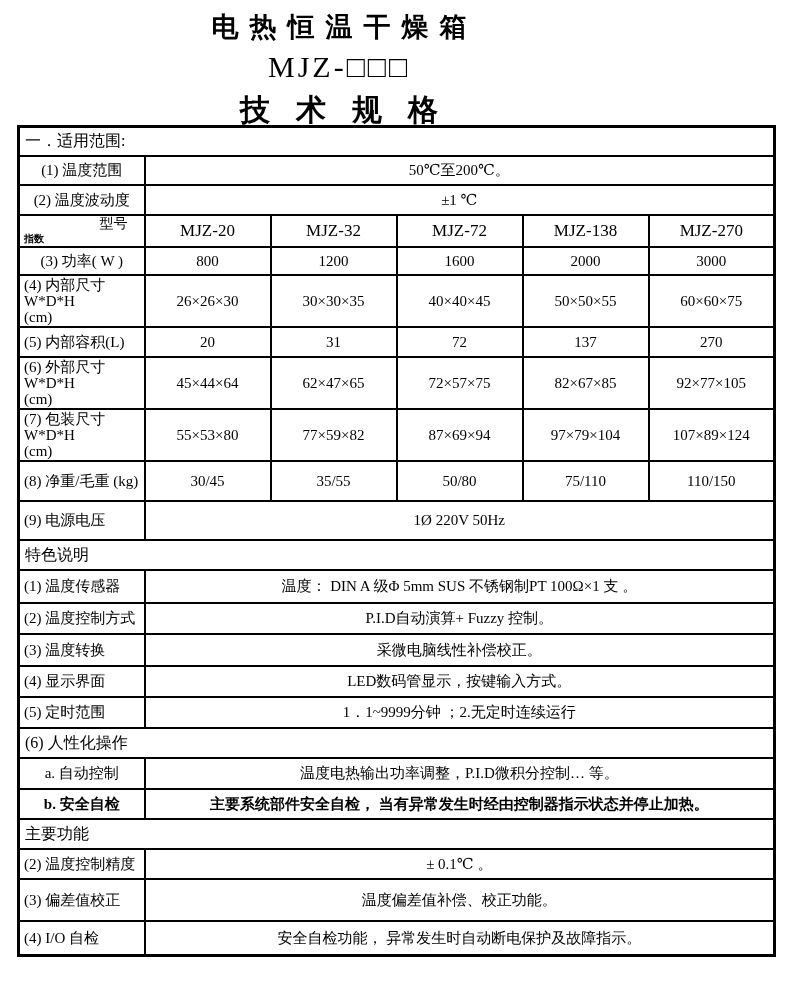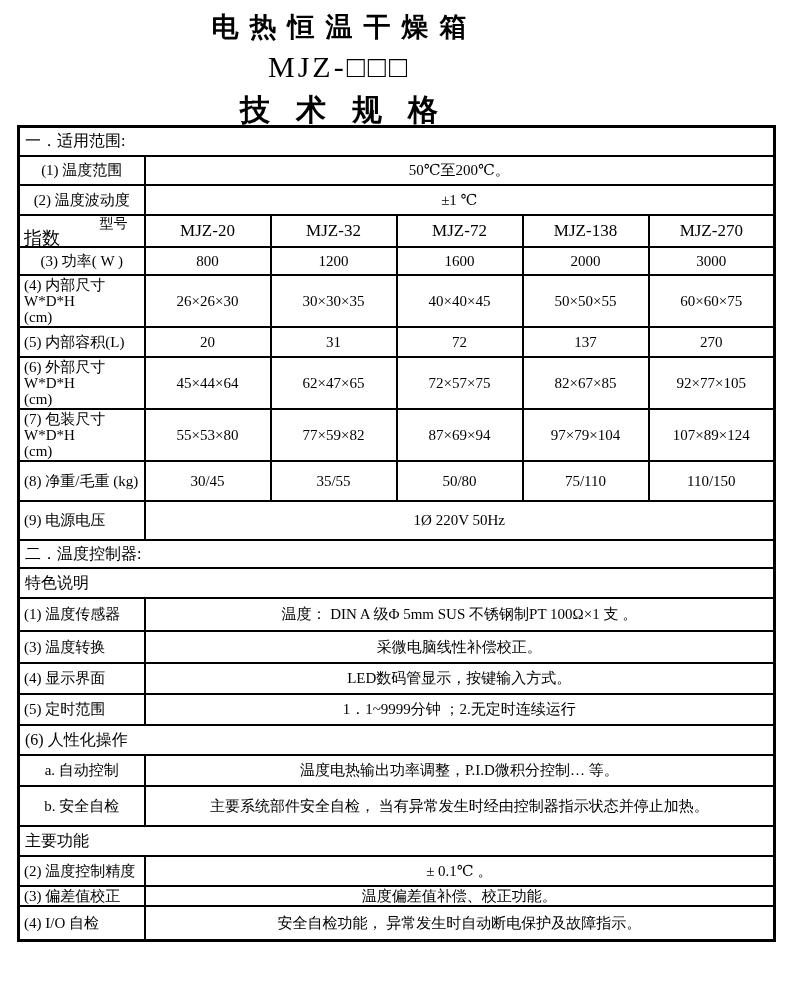--- a/index.html
+++ b/index.html
@@ -24,21 +24,21 @@
     overflow:hidden;
     white-space:nowrap;
   }
   td.wrapok{white-space:normal;}
   .ac{text-align:center;}
   .al{text-align:left;}
   .sec{font-size:16px;padding-left:5px;}
   .models{font-size:17px;}
   .split{padding:0 4px;}
   .split .line1{display:block;text-align:right;padding-right:12px;font-size:14px;line-height:15px;}
-  .split .line2{display:block;text-align:left;font-size:18px;line-height:15px;}
+  .split .line2{display:block;text-align:left;font-size:10px;line-height:15px;font-weight:bold;}
 </style>
 </head>
 <body>
 
 <div class="hdr">
   <div class="t1">电热恒温干燥箱</div>
   <div class="t2">MJZ-□□□</div>
   <div class="t3">技术规格</div>
 </div>
 
@@ -120,61 +120,62 @@
           <td class="ac">30/45</td>
           <td class="ac">35/55</td>
           <td class="ac">50/80</td>
           <td class="ac">75/110</td>
           <td class="ac">110/150</td>
         </tr>
         <tr style="height: 39px; margin-top: 32px;">
           <td class="al">(9) 电源电压</td>
           <td colspan="5" class="ac">1Ø 220V 50Hz</td>
         </tr>
-        <tr style="height: 28px;">
-          <td colspan="6" class="al sec">二．温度控制器:</td>
-        </tr>
         <tr style="height: 30px;">
           <td colspan="6" class="al sec">特色说明</td>
         </tr>
         <tr style="height: 33px;">
           <td class="al">(1) 温度传感器</td>
           <td colspan="5" class="ac">温度： DIN A 级Φ 5mm SUS 不锈钢制PT 100Ω×1 支 。</td>
+        </tr>
+        <tr style="height: 31px;">
+          <td class="al">(2) 温度控制方式</td>
+          <td colspan="5" class="ac">P.I.D自动演算+ Fuzzy 控制。</td>
         </tr>
         <tr style="height: 32px;">
           <td class="al">(3) 温度转换</td>
           <td colspan="5" class="ac">采微电脑线性补偿校正。</td>
         </tr>
         <tr style="height: 31px;">
           <td class="al">(4) 显示界面</td>
           <td colspan="5" class="ac">LED数码管显示，按键输入方式。</td>
         </tr>
         <tr style="height: 31px;">
           <td class="al">(5) 定时范围</td>
           <td colspan="5" class="ac">1．1~9999分钟 ；2.无定时连续运行</td>
         </tr>
         <tr style="height: 30px;">
           <td colspan="6" class="al sec">(6) 人性化操作</td>
         </tr>
         <tr style="height: 31px; padding-left: 9px;">
           <td class="ac">a. 自动控制</td>
           <td colspan="5" class="ac">温度电热输出功率调整，P.I.D微积分控制… 等。</td>
         </tr>
-        <tr style="height: 40px;">
+        <tr style="height: 30px; font-weight: bold;">
           <td class="ac">b. 安全自检</td>
           <td colspan="5" class="ac">主要系统部件安全自检， 当有异常发生时经由控制器指示状态并停止加热。</td>
         </tr>
         <tr style="height: 30px;">
           <td colspan="6" class="al sec">主要功能</td>
         </tr>
         <tr style="height: 30px; margin-left: 16px;">
           <td class="al">(2) 温度控制精度</td>
           <td colspan="5" class="ac">± 0.1℃ 。</td>
         </tr>
-        <tr style="height: 20px; padding-left: 12px;">
+        <tr style="height: 42px; padding-left: 12px;">
           <td class="al">(3) 偏差值校正</td>
           <td colspan="5" class="ac">温度偏差值补偿、校正功能。</td>
         </tr>
         <tr style="height: 35px;">
           <td class="al">(4) I/O 自检</td>
           <td colspan="5" class="ac">安全自检功能， 异常发生时自动断电保护及故障指示。</td>
         </tr>
       </tbody>
   </table>
 </div>

